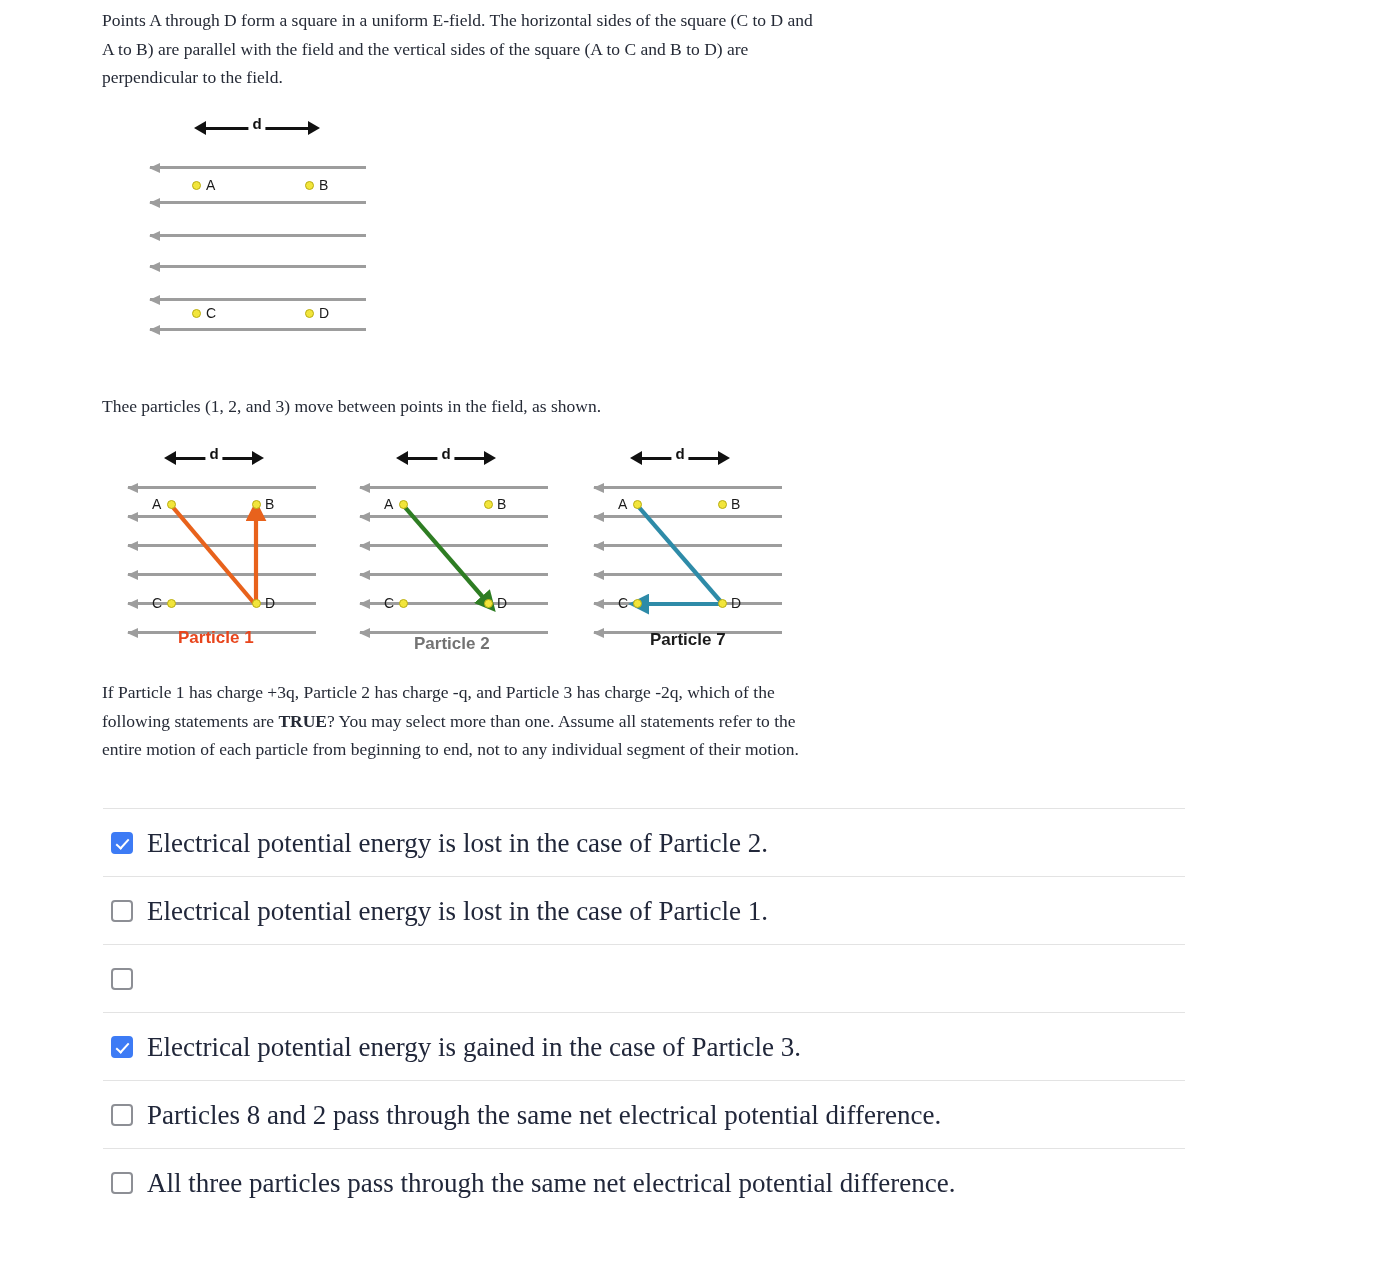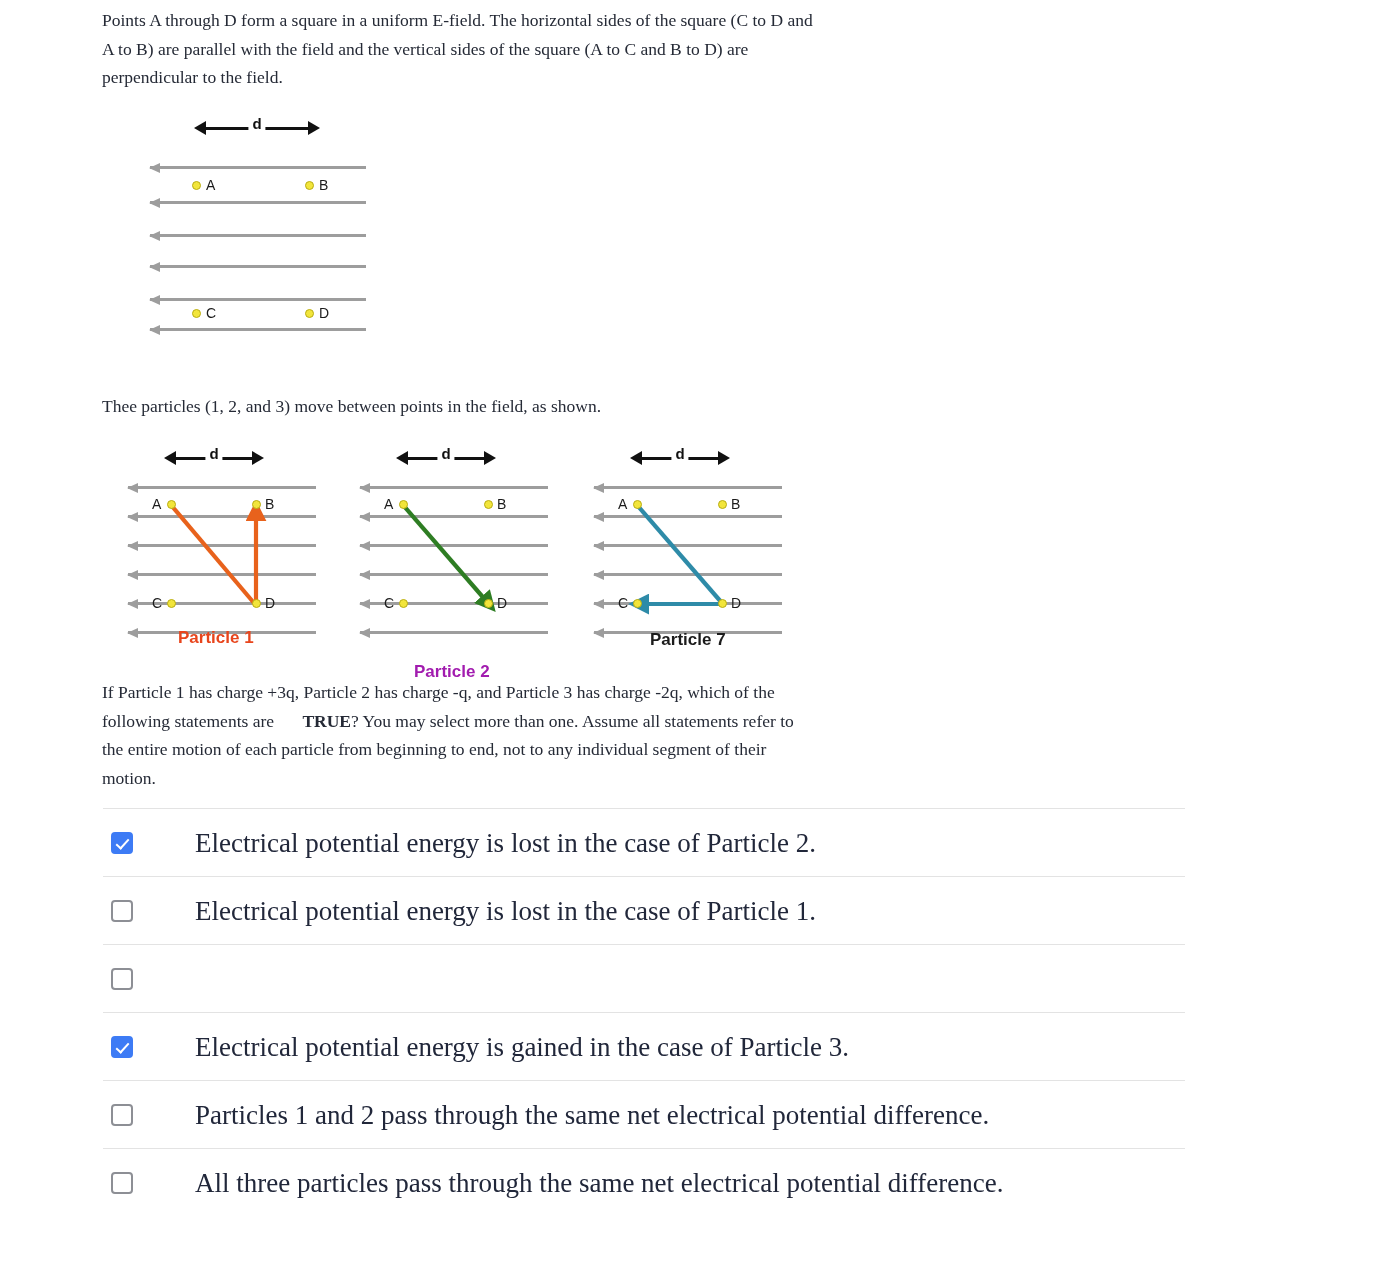--- a/index.html
+++ b/index.html
@@ -20,21 +20,21 @@
   .prose {
     position: absolute;
     font-family: "Liberation Serif", serif;
     font-size: 17.5px;
     line-height: 28.5px;
     color: #252a36;
   }
   #intro-text { left: 102px; top: 6px; width: 712px; }
   #particles-caption { left: 102px; top: 392px; width: 700px; }
   #question-text { left: 102px; top: 678px; width: 706px; }
-  .bold { font-weight: bold; margin-left: 24px; }
+  .bold { font-weight: bold; }
 
   
   .diagram { position: absolute; }
 
   .fieldline {
     position: absolute;
     height: 3px;
     background: #9d9d9d;
   }
   .fieldline::before {
@@ -124,21 +124,20 @@
     top: 808px;
     width: 1082px;
   }
   .option-row {
     position: relative;
     border-top: 1px solid #e3e3e3;
     height: 68px;
     display: flex;
     align-items: center;
     box-sizing: border-box;
-    gap: 48px;
   }
   .checkbox {
     flex: 0 0 auto;
     width: 22px;
     height: 22px;
     border-radius: 4px;
     border: 2px solid #8d8f95;
     background: #ffffff;
     box-sizing: border-box;
     margin-right: 14px;
@@ -274,21 +273,21 @@
 
   <div class="dot" style="left:126px; top:52px;"></div>
   <div class="node-label" style="left:139px; top:49px;">B</div>
 
   <div class="dot" style="left:41px; top:151px;"></div>
   <div class="node-label" style="left:26px; top:148px;">C</div>
 
   <div class="dot" style="left:126px; top:151px;"></div>
   <div class="node-label" style="left:139px; top:148px;">D</div>
 </div>
-<div class="particle-caption" style="left:414px; top:634px; color:#a21caf;margin-top:28px;">Particle 2</div>
+<div class="particle-caption" style="left:414px; top:634px; color:#737373;">Particle 2</div>
 
 <div class="diagram" style="left:592px; top:448px; width:200px; height:200px;">
 
   <div class="dmark" style="left:38px; top:0px; width:100px;">
     <div class="head-l"></div>
     <div class="bar" style="left:10px; right:10px;"></div>
     <div class="head-r"></div>
     <div class="dlabel">d</div>
   </div>
 
@@ -336,19 +335,19 @@
   </div>
   <div class="option-row">
     <div class="checkbox"></div>
   </div>
   <div class="option-row">
     <div class="checkbox checked"></div>
     <div class="option-label">Electrical potential energy is gained in the case of Particle 3.</div>
   </div>
   <div class="option-row">
     <div class="checkbox"></div>
-    <div class="option-label">Particles 1 and 2 pass through the same net electrical potential difference.</div>
+    <div class="option-label">Particles 8 and 2 pass through the same net electrical potential difference.</div>
   </div>
   <div class="option-row">
     <div class="checkbox"></div>
     <div class="option-label">All three particles pass through the same net electrical potential difference.</div>
   </div>
 </div>
 
 </body></html>

